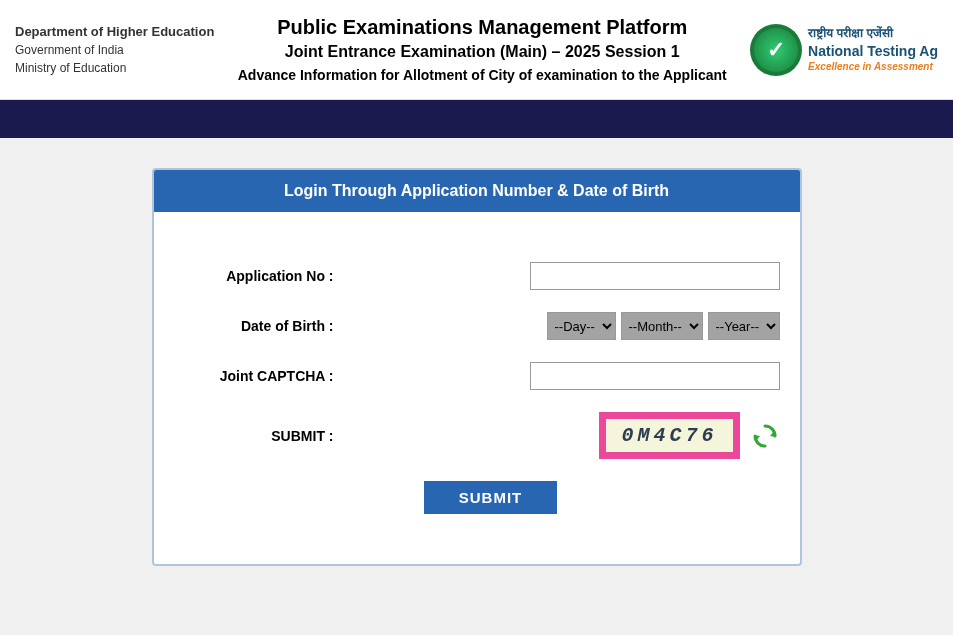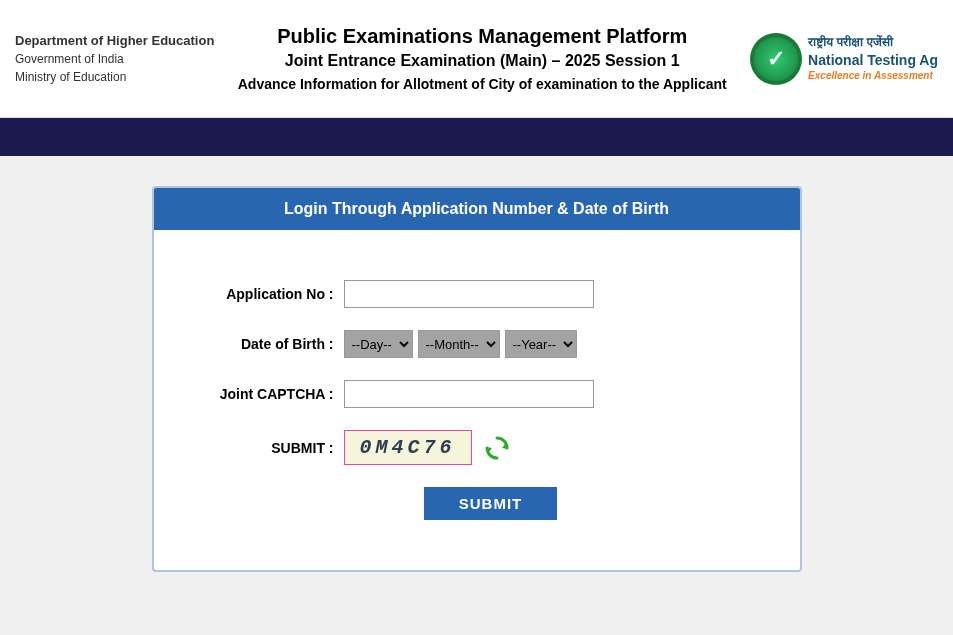--- a/index.html
+++ b/index.html
@@ -9,21 +9,21 @@
       min-height: 635px;
       width: 953px;
     }
 
     
     .header {
       background: #fff;
       display: flex;
       align-items: center;
       justify-content: space-between;
-      padding: 25px 15px;
+      padding: 16px 15px;
       border-bottom: 1px solid #ddd;
     }
     .header-left {
       font-size: 12px;
       color: #333;
       line-height: 1.5;
     }
     .header-left .dept {
       font-weight: bold;
       font-size: 13px;
@@ -135,21 +135,21 @@
     }
 
     .login-box-body {
       padding: 30px 20px 30px;
     }
 
     .form-row {
       display: flex;
       align-items: center;
       margin-bottom: 22px;
-      justify-content: flex-start;
+      justify-content: space-between;
     }
 
     .form-label {
       font-size: 14px;
       font-weight: bold;
       color: #000;
       text-align: right;
       width: 160px;
       margin-right: 10px;
       flex-shrink: 0;
@@ -188,21 +188,21 @@
 
     .captcha-display-row {
       display: flex;
       align-items: center;
       gap: 10px;
       justify-content: center;
     }
 
     .captcha-image {
       background: #f5f5dc;
-      border: 1px solid #ec4899;
+      border: 7px solid #ec4899;
       padding: 5px 15px;
       font-size: 20px;
       font-family: 'Courier New', monospace;
       font-weight: bold;
       color: #2c3e50;
       letter-spacing: 4px;
       font-style: italic;
       min-width: 100px;
       text-align: center;
     }

